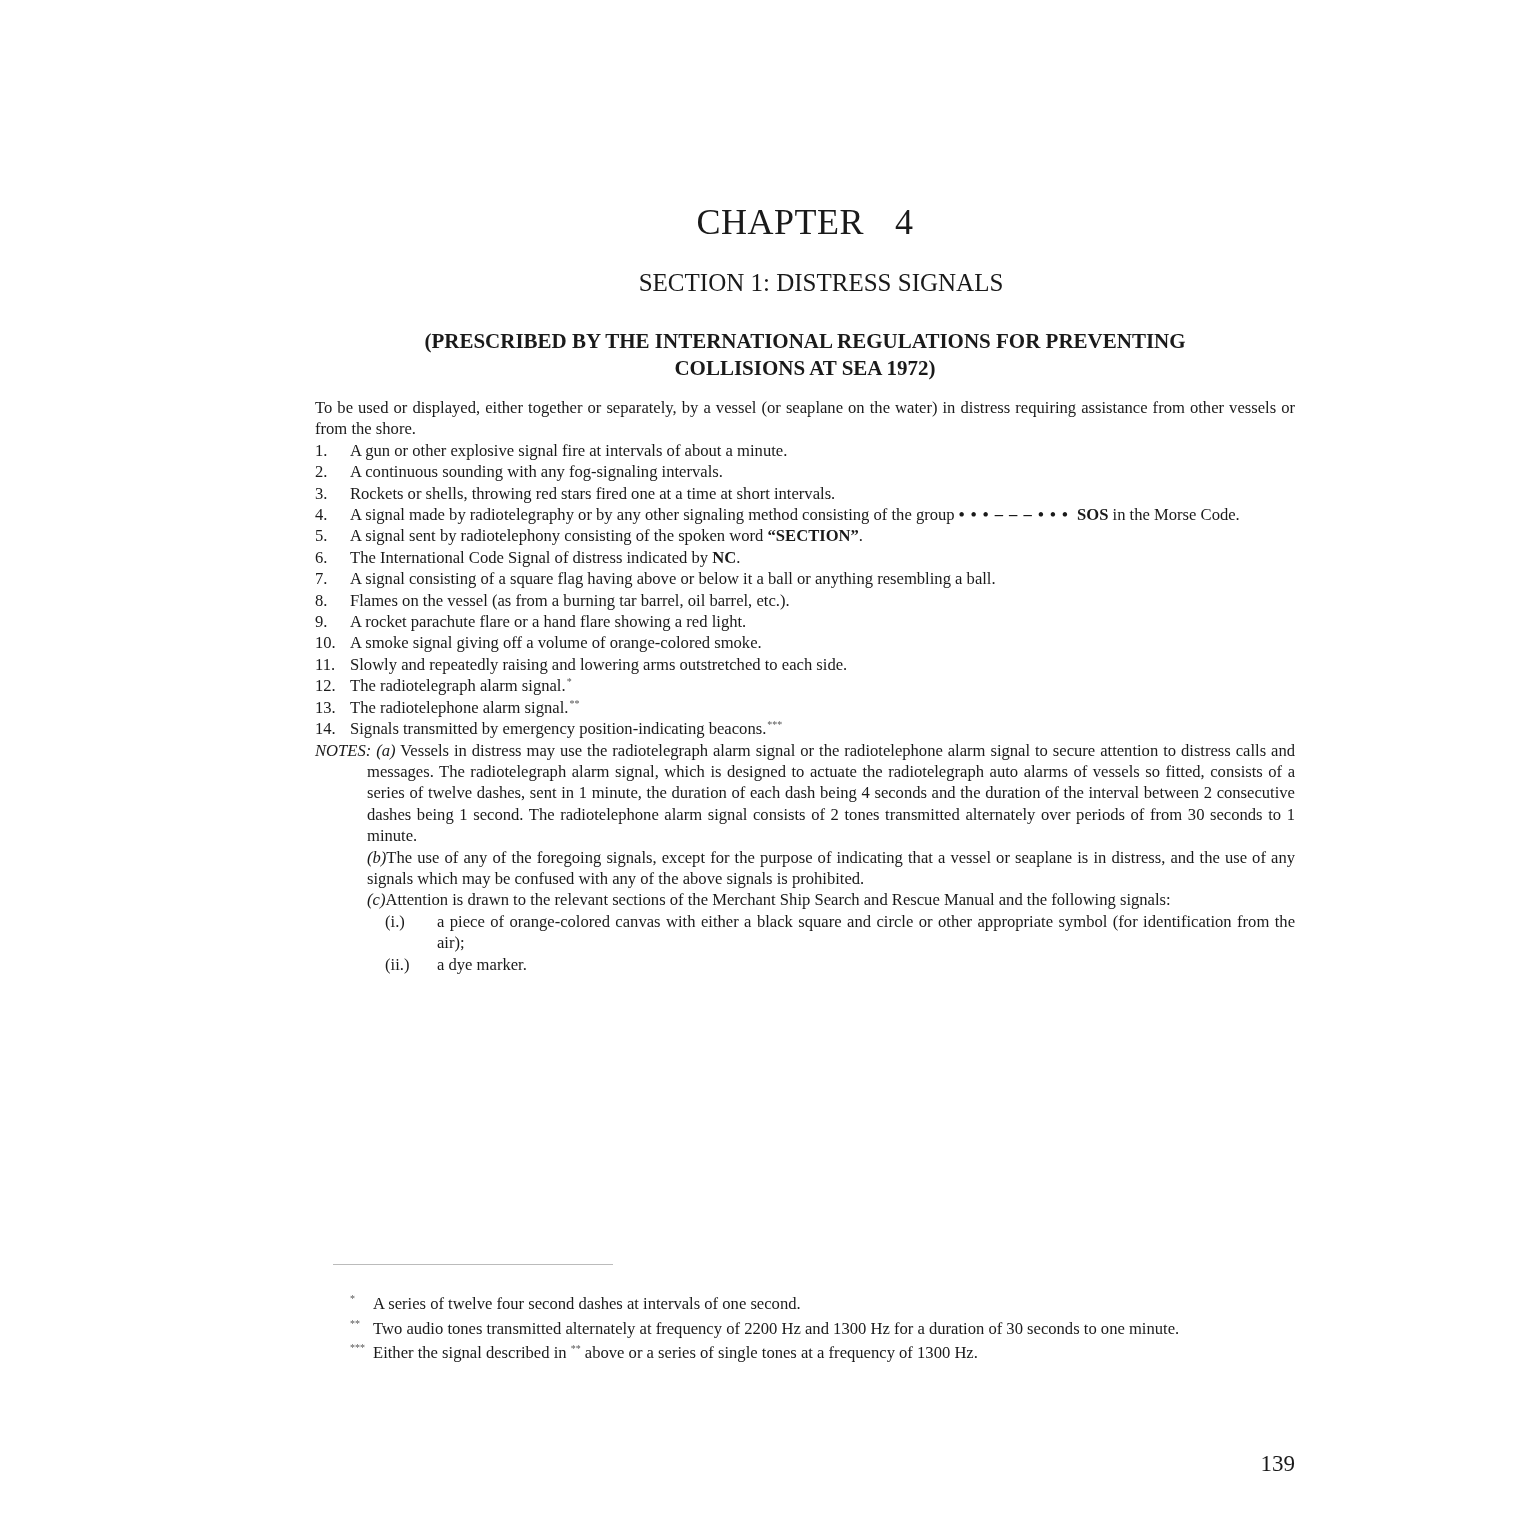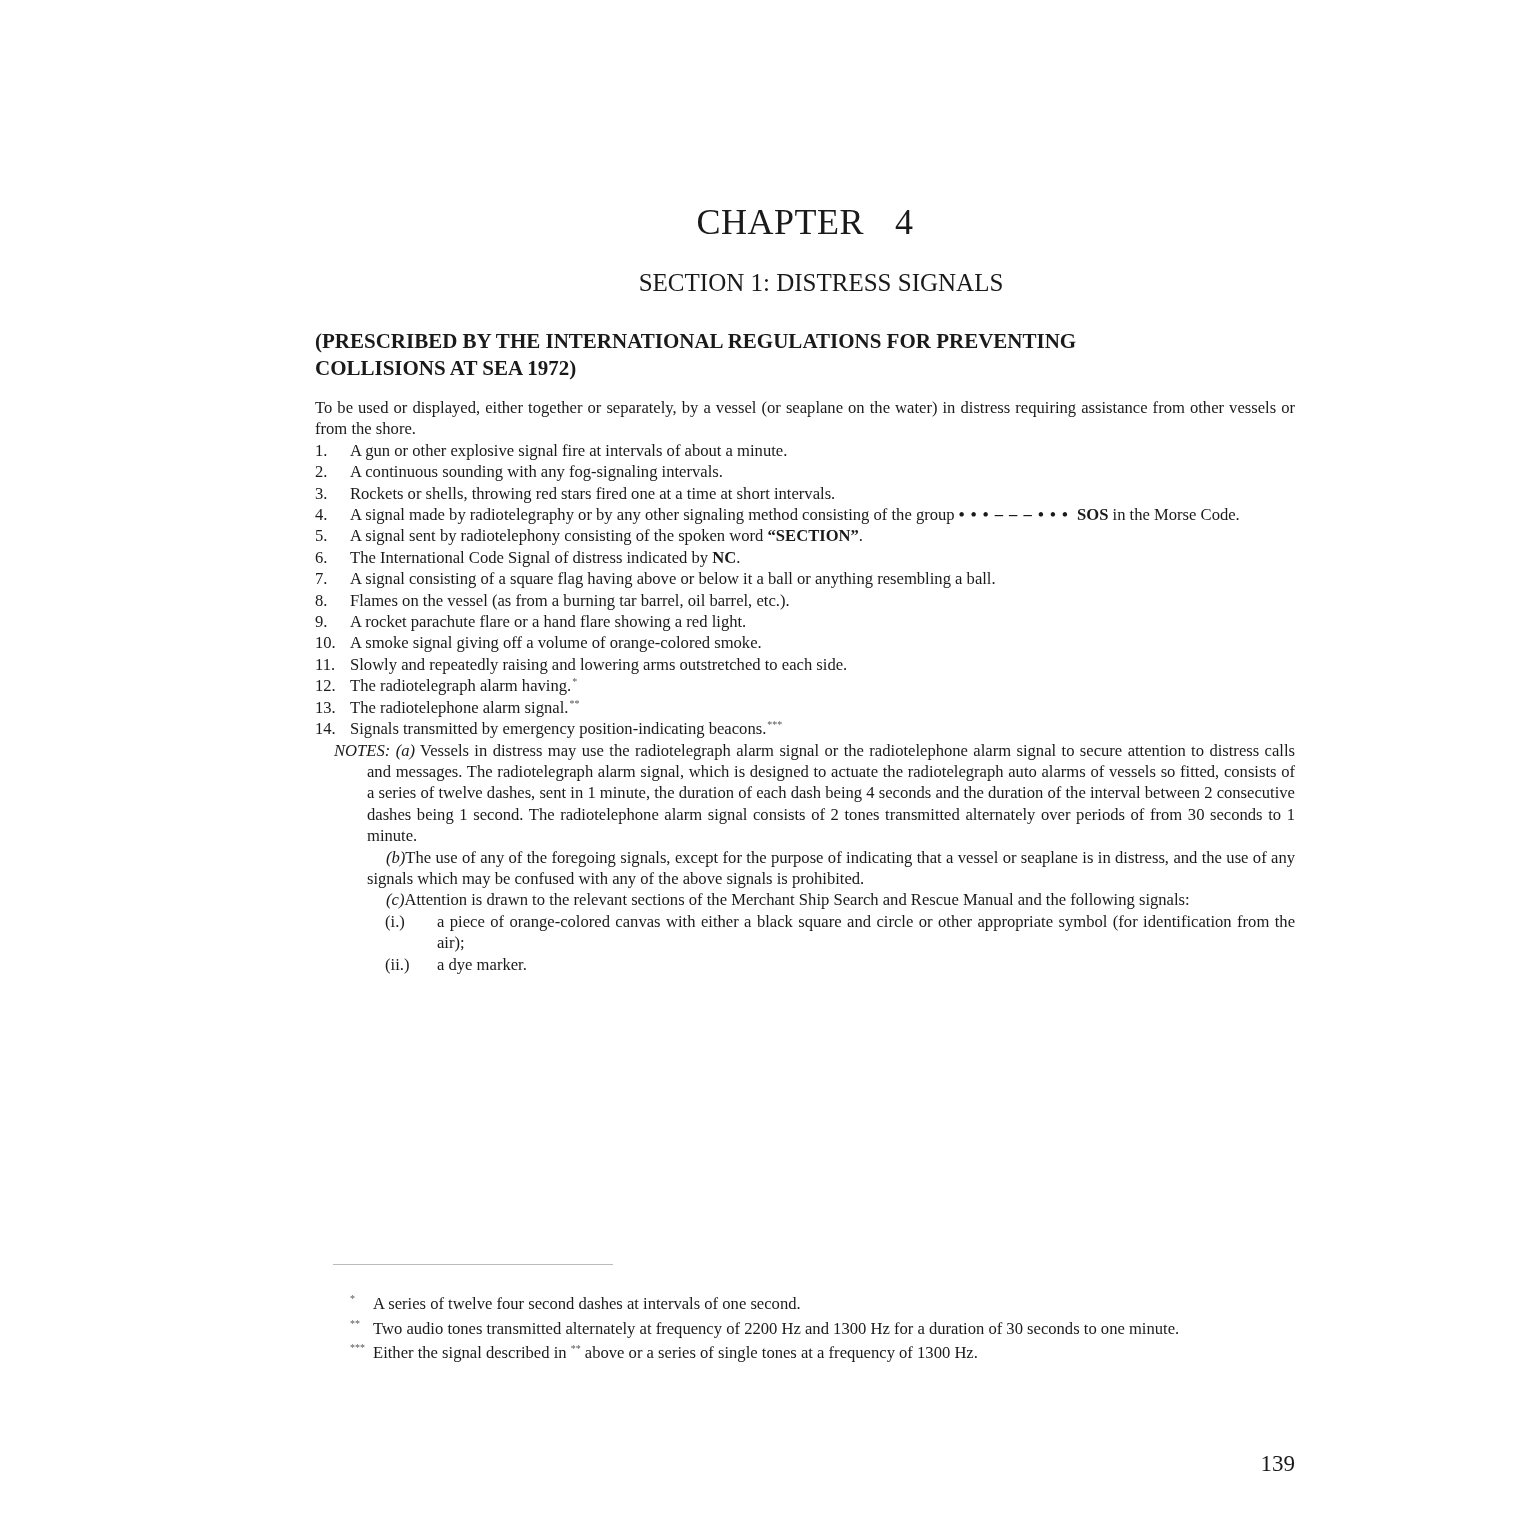--- a/index.html
+++ b/index.html
@@ -43,21 +43,21 @@
       text-align: center;
       font-weight: normal;
       font-size: 25px;
       line-height: 32px;
     }
     .subtitle {
       position: absolute;
       top: 328px;
       left: 0;
       width: 980px;
-      text-align: left;
+      text-align: center;
       font-weight: bold;
       font-size: 21px;
       line-height: 27px;
     }
     .body-text {
       position: absolute;
       top: 397px;
       left: 0;
       width: 980px;
       font-size: 16.6px;
@@ -100,21 +100,21 @@
     }
     .notes .note-a {
       text-align: justify;
       padding-left: 52px;
       text-indent: -52px;
     }
     .notes .note {
       padding-left: 52px;
       text-align: justify;
     }
-    .italic { font-style: italic; margin-left: 19px; }
+    .italic { font-style: italic; }
     .subitems {
       margin: 0;
       padding-left: 70px;
     }
     .subitem {
       position: relative;
       padding-left: 52px;
       text-align: justify;
     }
     .subitem .sub-num {
@@ -184,21 +184,21 @@
       <li><span class="num">2.</span><span>A continuous sounding with any fog-signaling intervals.</span></li>
       <li><span class="num">3.</span><span>Rockets or shells, throwing red stars fired one at a time at short intervals.</span></li>
       <li><span class="num">4.</span><span>A signal made by radiotelegraphy or by any other signaling method consisting of the group </span><span class="morse">• • • – – – • • •</span>&nbsp;&nbsp;<span class="bold">SOS</span><span> in the Morse Code.</span></li>
       <li><span class="num">5.</span><span>A signal sent by radiotelephony consisting of the spoken word </span><span class="bold">“SECTION”</span><span>.</span></li>
       <li><span class="num">6.</span><span>The International Code Signal of distress indicated by </span><span class="bold">NC</span><span>.</span></li>
       <li><span class="num">7.</span><span>A signal consisting of a square flag having above or below it a ball or anything resembling a ball.</span></li>
       <li><span class="num">8.</span><span>Flames on the vessel (as from a burning tar barrel, oil barrel, etc.).</span></li>
       <li><span class="num">9.</span><span>A rocket parachute flare or a hand flare showing a red light.</span></li>
       <li><span class="num">10.</span><span>A smoke signal giving off a volume of orange-colored smoke.</span></li>
       <li><span class="num">11.</span><span>Slowly and repeatedly raising and lowering arms outstretched to each side.</span></li>
-      <li><span class="num">12.</span><span>The radiotelegraph alarm having.</span><sup class="fn">*</sup></li>
+      <li><span class="num">12.</span><span>The radiotelegraph alarm signal.</span><sup class="fn">*</sup></li>
       <li><span class="num">13.</span><span>The radiotelephone alarm signal.</span><sup class="fn">**</sup></li>
       <li><span class="num">14.</span><span>Signals transmitted by emergency position-indicating beacons.</span><sup class="fn">***</sup></li>
     </ol>
 
     <div class="notes">
       <div class="note-a"><span class="italic">NOTES: (a)</span><span> Vessels in distress may use the radiotelegraph alarm signal or the radiotelephone alarm signal to secure attention to distress calls and messages. The radiotelegraph alarm signal, which is designed to actuate the radiotelegraph auto alarms of vessels so fitted, consists of a series of twelve dashes, sent in 1 minute, the duration of each dash being 4 seconds and the duration of the interval between 2 consecutive dashes being 1 second. The radiotelephone alarm signal consists of 2 tones transmitted alternately over periods of from 30 seconds to 1 minute.</span></div>
       <div class="note"><span class="italic">(b)</span><span>The use of any of the foregoing signals, except for the purpose of indicating that a vessel or seaplane is in distress, and the use of any signals which may be confused with any of the above signals is prohibited.</span></div>
       <div class="note"><span class="italic">(c)</span><span>Attention is drawn to the relevant sections of the Merchant Ship Search and Rescue Manual and the following signals:</span></div>
       <div class="subitems">
         <div class="subitem"><span class="sub-num">(i.)</span><span>a piece of orange-colored canvas with either a black square and circle or other appropriate symbol (for identification from the air);</span></div>

